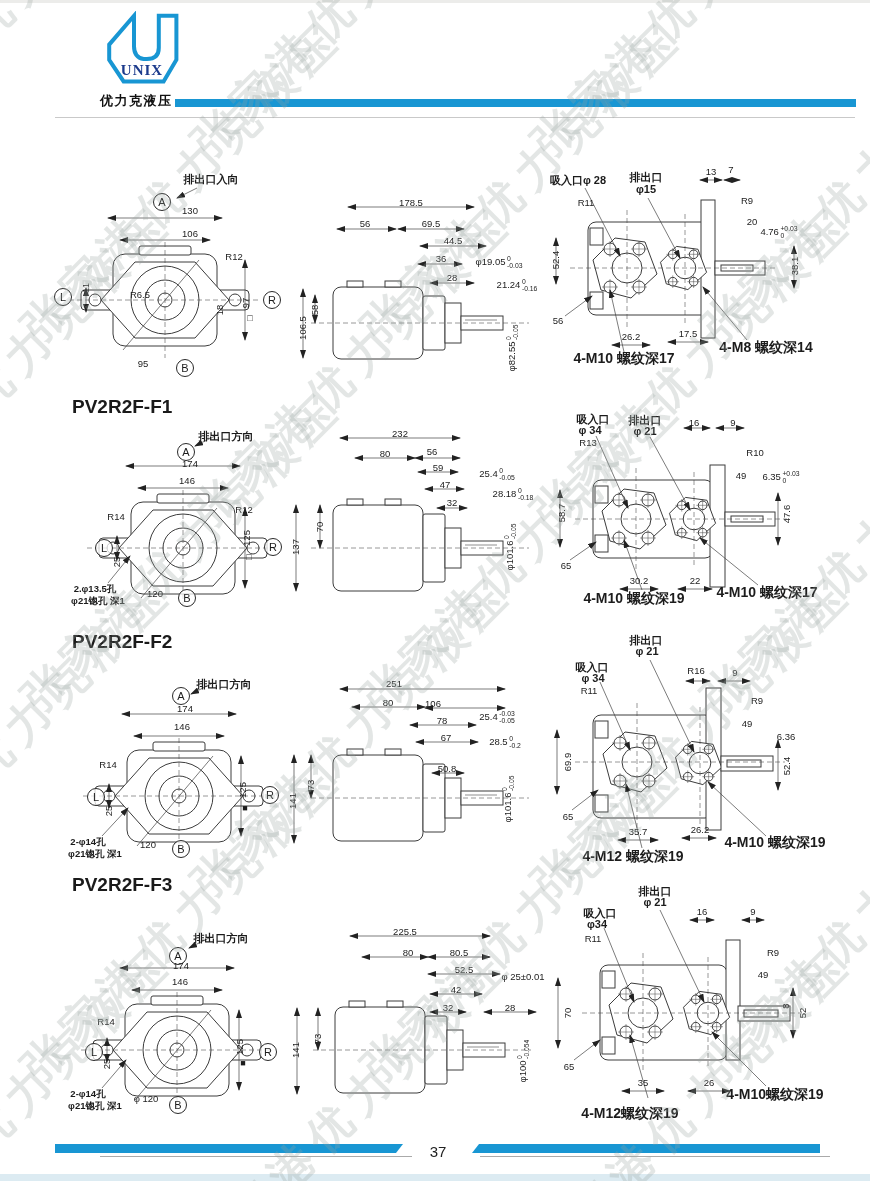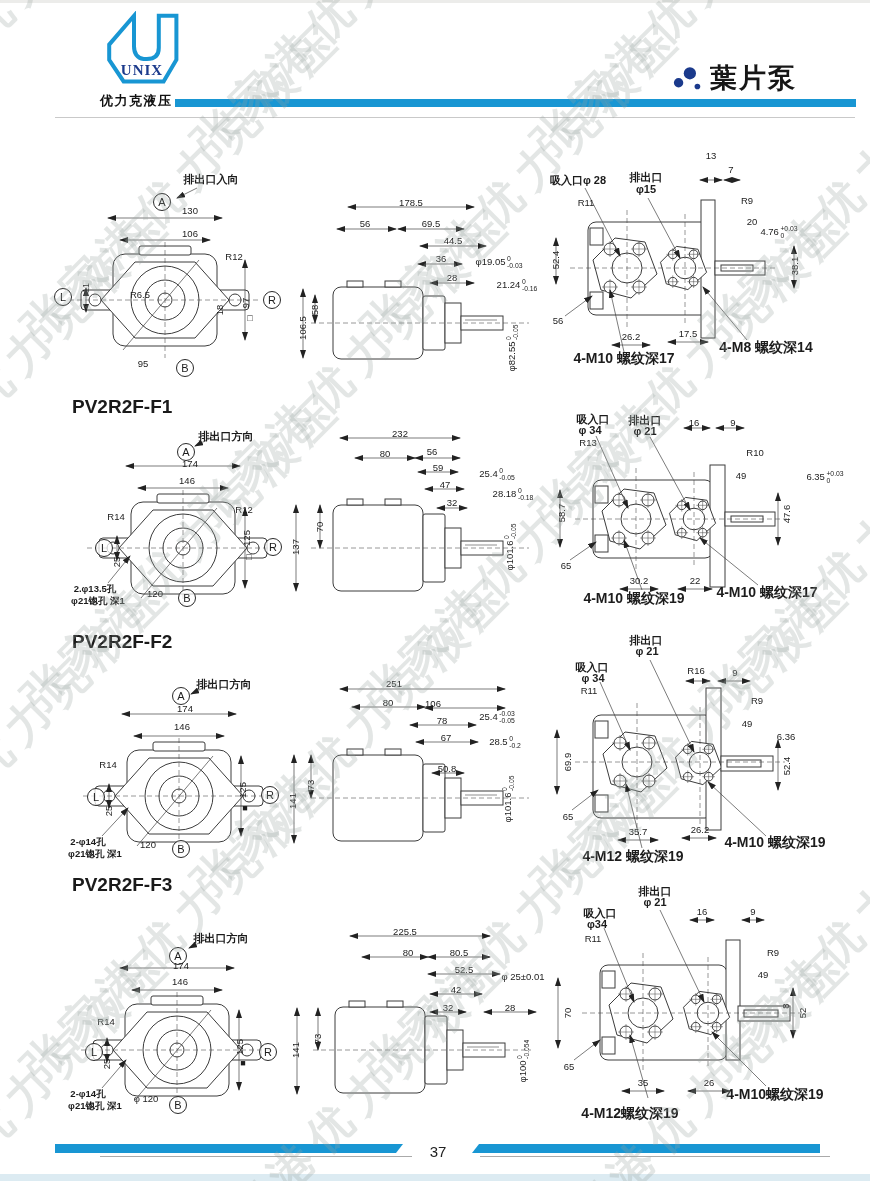--- a/index.html
+++ b/index.html
@@ -60,28 +60,20 @@
 <div class="page">
   <div class="top-edge"></div>
 
   <svg class="logo-svg" viewBox="0 0 100 100">
     <path d="M40 6 L9 42 L9 61 L27 88 L77 88 L93 61 L93 6 L71 6 L71 46 Q71 60 56 60 L52 60 Q40 58 40 44 Z" fill="none" stroke="#1896d3" stroke-width="5" stroke-linejoin="miter"></path>
   </svg>
   <div class="logo-text">UNIX</div>
   <div class="logo-sub">优力克液压</div>
   <div class="hbar"></div>
   <div class="hline"></div>
-  <div class="htitle-wrap">
-    <svg width="32" height="30" viewBox="0 0 34 30">
-      <circle cx="7" cy="20" r="5" fill="#1b3a8c"></circle>
-      <circle cx="19" cy="10" r="6.5" fill="#1b3a8c"></circle>
-      <circle cx="27" cy="24" r="3" fill="#1b3a8c"></circle>
-    </svg>
-    <span class="htitle">葉片泵</span>
-  </div>
 
   <svg id="drawings" width="870" height="1181">
       <defs>
         <marker id="ar" markerWidth="9" markerHeight="6" refX="8" refY="3" orient="auto-start-reverse" markerUnits="userSpaceOnUse">
           <path d="M0,0 L9,3 L0,6 Z" fill="#222"></path>
         </marker>
       </defs>
       <rect x="81" y="290" width="34" height="20" rx="4" fill="#fff" stroke="#3c3c3c" stroke-width="1"></rect>
       <rect x="215" y="290" width="34" height="20" rx="4" fill="#fff" stroke="#3c3c3c" stroke-width="1"></rect>
       <rect x="113" y="254" width="104" height="92" rx="12" fill="#fff" stroke="#3c3c3c" stroke-width="1"></rect>
@@ -460,21 +452,21 @@
       <span class="lb dim vert" style="left: 512px; top: 348px;">
         <span>φ82.55</span>
         <span class="tol">
           <i>0</i>
           <i>-0.05</i>
         </span>
       </span>
       <span class="lb note" style="left: 578px; top: 180px;">吸入口φ 28</span>
       <span class="lb note" style="left: 646px; top: 177px;">排出口</span>
       <span class="lb note" style="left: 646px; top: 189px;">φ15</span>
-      <span class="lb dim" style="left: 711px; top: 156px;">13</span>
+      <span class="lb dim" style="left: 711px; top: 172px;">13</span>
       <span class="lb dim" style="left: 731px; top: 170px;">7</span>
       <span class="lb dim" style="left: 586px; top: 203px;">R11</span>
       <span class="lb dim" style="left: 747px; top: 201px;">R9</span>
       <span class="lb dim" style="left: 752px; top: 222px;">20</span>
       <span class="lb dim" style="left: 779px; top: 232px;">
         <span>4.76</span>
         <span class="tol">
           <i>+0.03</i>
           <i>0</i>
         </span>
@@ -532,21 +524,21 @@
       </span>
       <span class="lb note" style="left: 593px; top: 419px;">吸入口</span>
       <span class="lb note" style="left: 590px; top: 430px;">φ 34</span>
       <span class="lb note" style="left: 645px; top: 420px;">排出口</span>
       <span class="lb note" style="left: 645px; top: 431px;">φ 21</span>
       <span class="lb dim" style="left: 694px; top: 423px;">16</span>
       <span class="lb dim" style="left: 733px; top: 423px;">9</span>
       <span class="lb dim" style="left: 588px; top: 443px;">R13</span>
       <span class="lb dim" style="left: 755px; top: 453px;">R10</span>
       <span class="lb dim" style="left: 741px; top: 476px;">49</span>
-      <span class="lb dim" style="left: 825px; top: 477px;">
+      <span class="lb dim" style="left: 781px; top: 477px;">
         <span>6.35</span>
         <span class="tol">
           <i>+0.03</i>
           <i>0</i>
         </span>
       </span>
       <span class="lb dim vert" style="left: 562px; top: 513px;">58.7</span>
       <span class="lb dim vert" style="left: 787px; top: 514px;">47.6</span>
       <span class="lb dim" style="left: 566px; top: 566px;">65</span>
       <span class="lb dim" style="left: 639px; top: 581px;">30.2</span>

